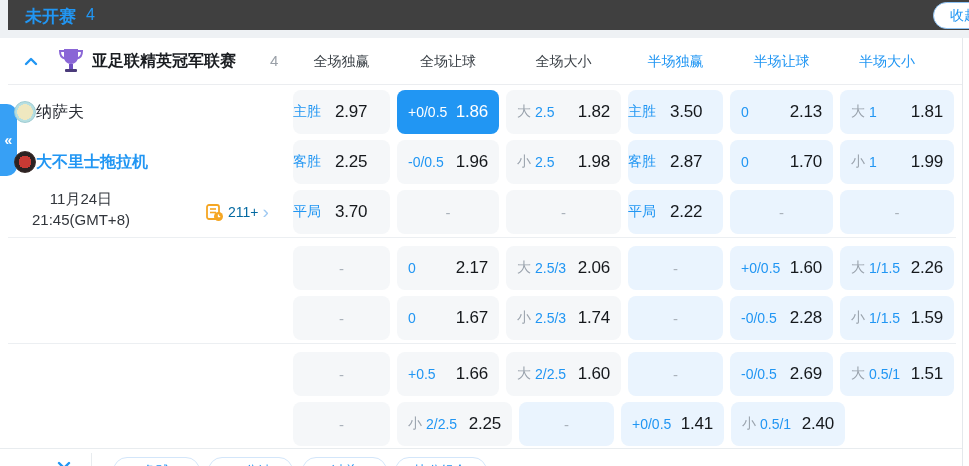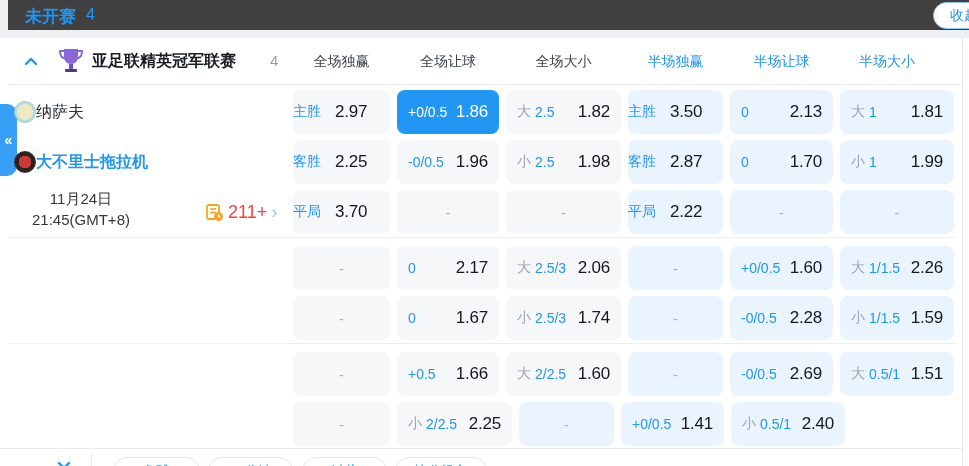--- a/index.html
+++ b/index.html
@@ -36,21 +36,21 @@
   .team-row { position:absolute; left:14px; height:44px; display:flex; align-items:center; }
   .team-row.home { top:90px; }
   .team-row.away { top:140px; }
   .badge { width:22px; height:22px; border-radius:50%; flex:0 0 auto; }
   .badge.home-badge { background:radial-gradient(circle at 50% 50%, #efe8c0 0 55%, #b6dfe2 56% 100%); border:1px solid #9fccd2; }
   .badge.away-badge { background:radial-gradient(circle at 50% 50%, #c93a34 0 45%, #2b2222 46% 100%); border:1px solid #3a2c2a; }
   .team-name.home-name { font-size:16px; color:#2b2f36; }
   .team-name.away-name { font-size:16px; font-weight:bold; color:#2196f3; }
   .date-block { position:absolute; left:2px; top:188px; width:158px; text-align:center; color:#32363c; font-size:15px; line-height:21px; }
   .markets-link { position:absolute; left:205px; top:190px; height:44px; display:flex; align-items:center; gap:4px; cursor:pointer; }
-  .markets-count { font-size:18px; color:#ef4444; }
+  .markets-count { font-size:14px; color:#0369a1; }
   .chev-right { font-size:19px; color:#9fc9f2; line-height:1; margin-top:-2px; }
   
   .odds-group { position:absolute; left:293px; }
   #odds-group-0 { top:90px; }
   #odds-group-1 { top:246px; }
   #odds-group-2 { top:352px; }
   .odds-row { display:flex; margin-bottom:6px; }
   .cell {
     height:44px; border-radius:8px; display:flex; align-items:center; margin-right:7px;
     font-size:14px; cursor:pointer;

